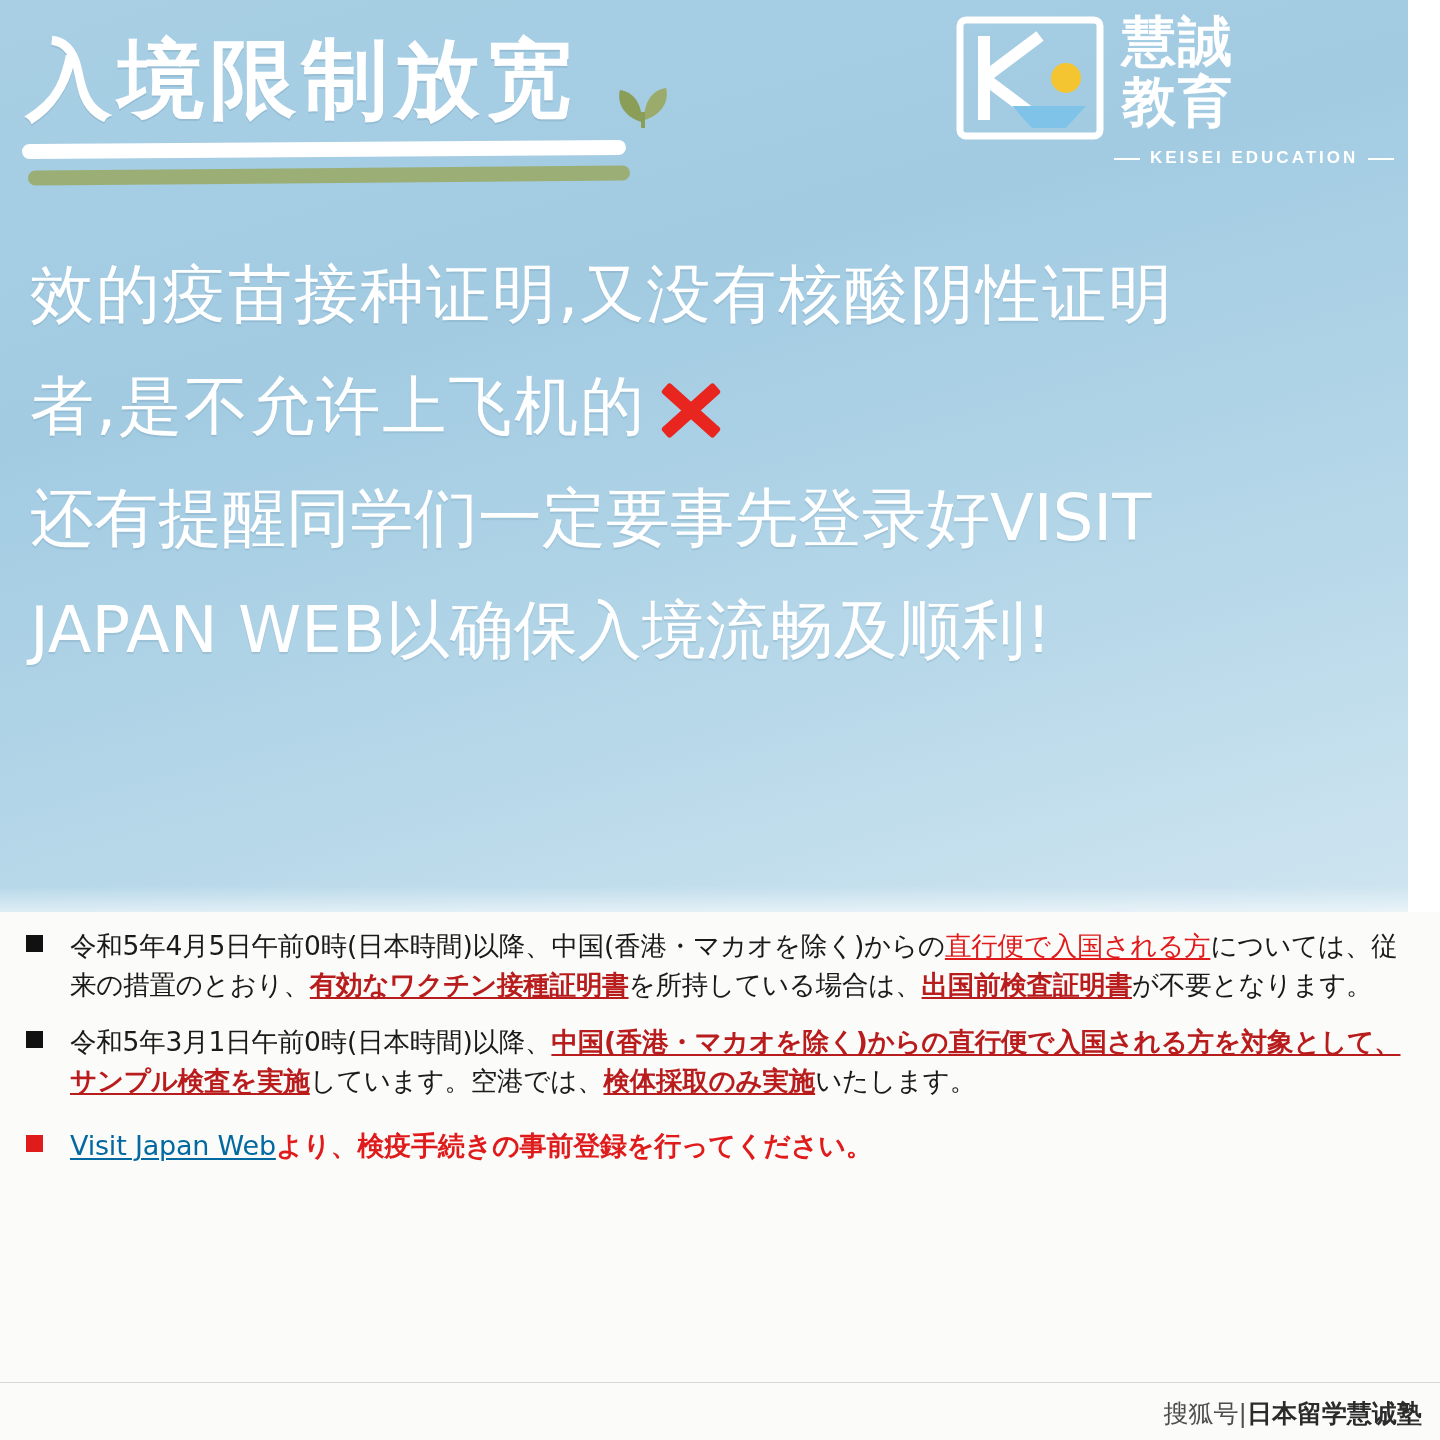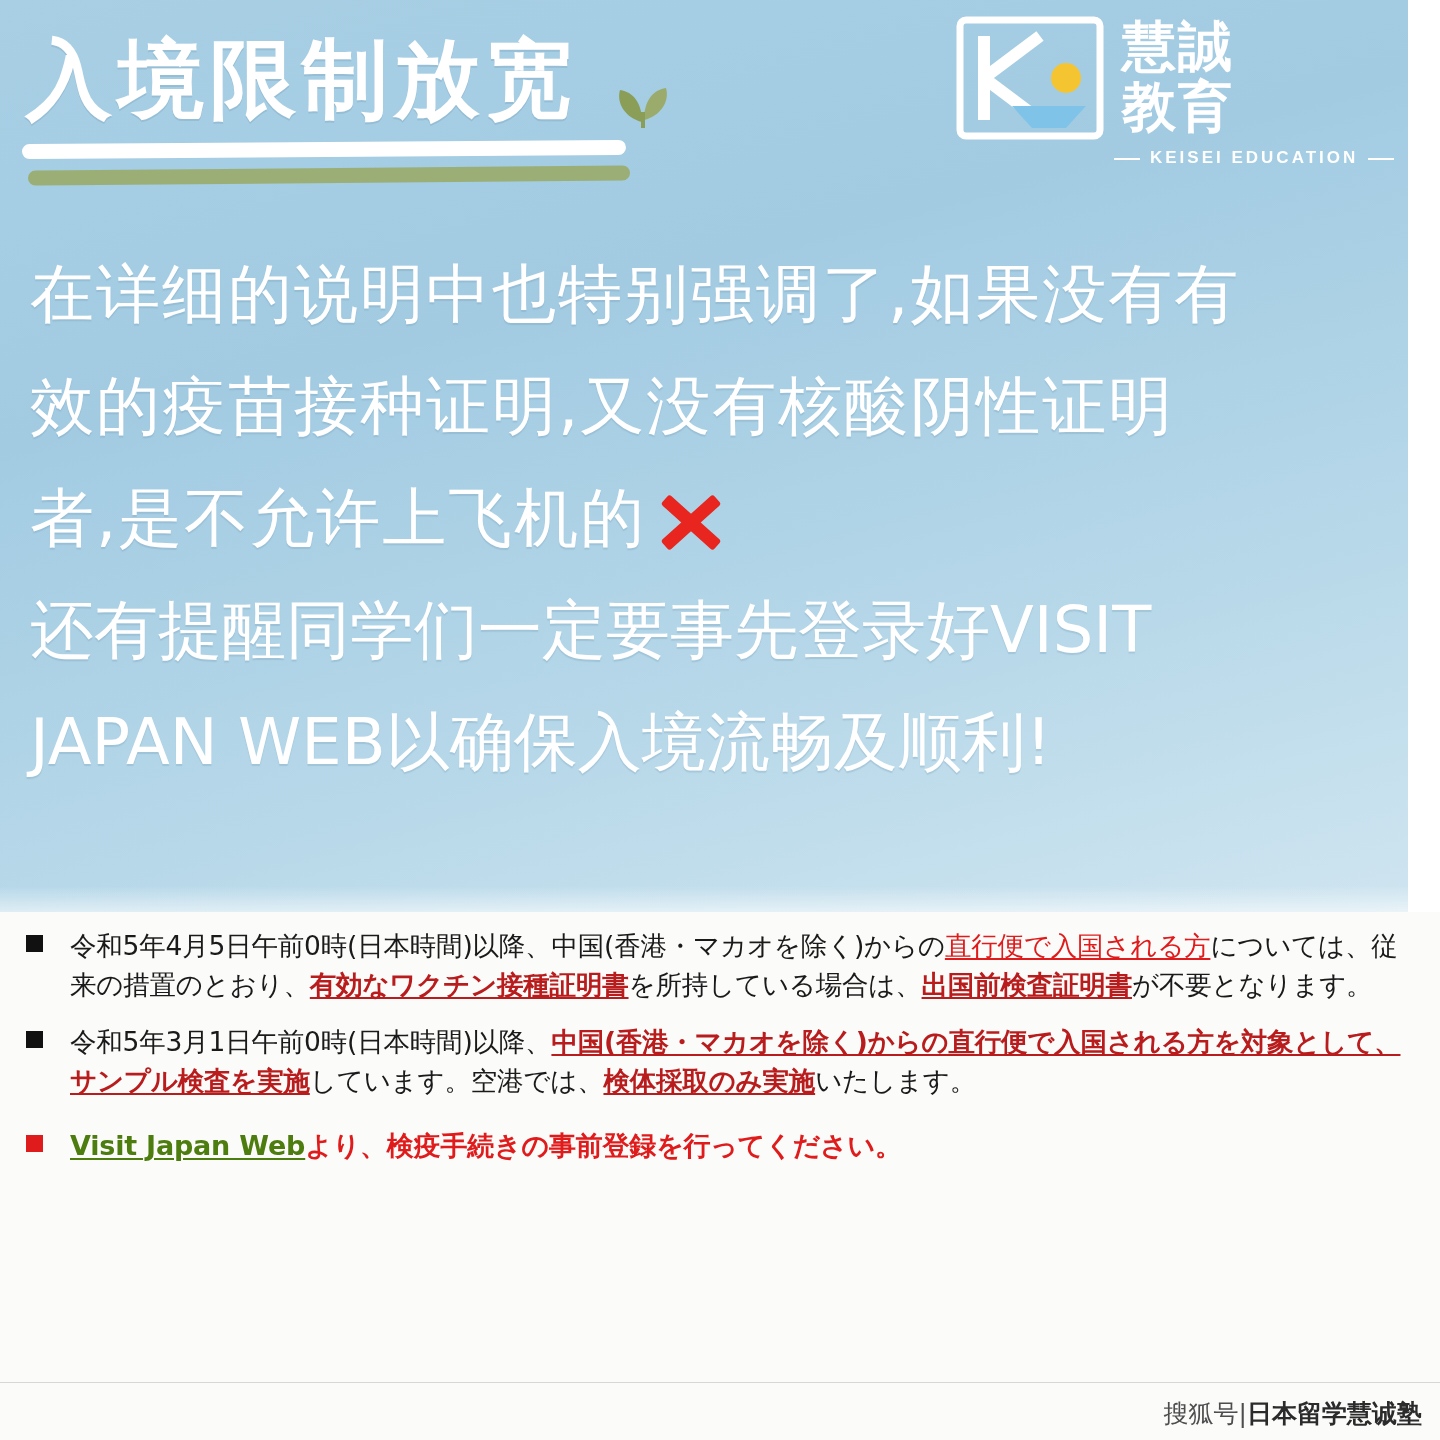--- a/index.html
+++ b/index.html
@@ -91,21 +91,21 @@
     left: 0; top: 4px;
     width: 152px; height: 128px;
   }
   .logo-cn {
     position: absolute;
     left: 168px; top: 6px;
     font-size: 54px;
     font-weight: 700;
     letter-spacing: 2px;
     color: #ffffff;
-    font-family: Liberation Sans, sans-serif;
+    font-family: Liberation Mono, monospace;
     line-height: 1.12;
   }
   .logo-en {
     position: absolute;
     left: 150px; top: 138px;
     font-size: 17px;
     letter-spacing: 3px;
     color: #ffffff;
     font-weight: 700;
     white-space: nowrap;
@@ -189,25 +189,25 @@
   .doc-item.last .bullet { background: #e01b1b; }
   .doc-item.last {
     font-size: 27px;
     margin-top: 26px;
   }
   .r { color: #e01b1b; }
   .r-u { color: #e01b1b; text-decoration: underline; text-decoration-thickness: 2px; text-underline-offset: 3px; }
   .hl { color: #b91c1c; text-decoration: underline; text-decoration-thickness: 2px; text-underline-offset: 3px; font-weight: 700; }
   .b { font-weight: 700; }
   .link {
-    color: #4d7c0f;
+    color: #0369a1;
     text-decoration: underline;
     text-decoration-thickness: 2px;
     text-underline-offset: 3px;
-    font-weight: 700;
+    font-weight: 400;
   }
   .divider {
     position: absolute;
     left: 0;
     top: 470px;
     width: 1440px;
     height: 1px;
     background: #d7d7d5;
   }
   .watermark {
@@ -255,21 +255,20 @@
     <div class="logo-cn">
       <div>慧誠</div>
       <div>教育</div>
     </div>
     <div class="logo-en">
       <span class="dash"></span><span>KEISEI EDUCATION</span><span class="dash"></span>
     </div>
   </div>
 
   <div class="hand-body">
-    <div class="ln">在详细的说明中也特别强调了,如果没有有</div>
     <div class="ln">效的疫苗接种证明,又没有核酸阴性证明</div>
     <div class="ln">
       <span>者,是不允许上飞机的</span><span class="cross-mark"><span></span><span></span></span>
     </div>
     <div class="ln small">还有提醒同学们一定要事先登录好VISIT</div>
     <div class="ln small">JAPAN WEB以确保入境流畅及顺利!</div>
   </div>
 </div>
 
 <div class="doc">

